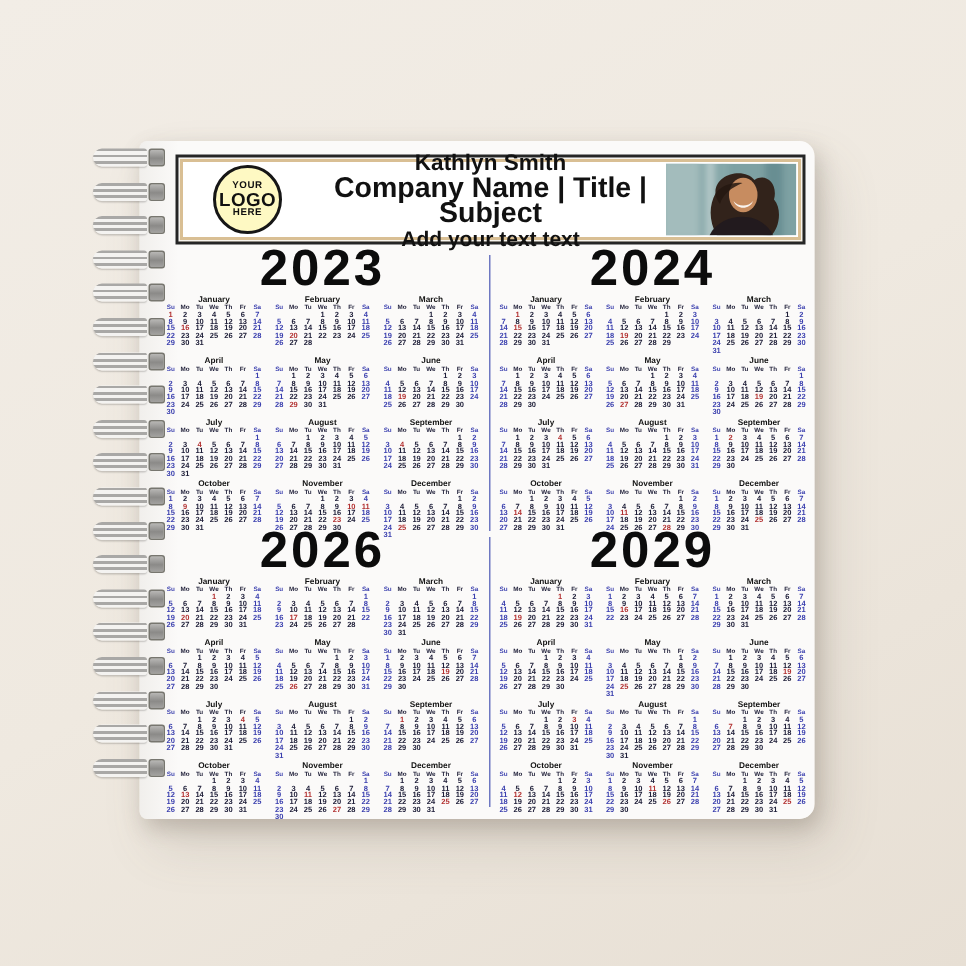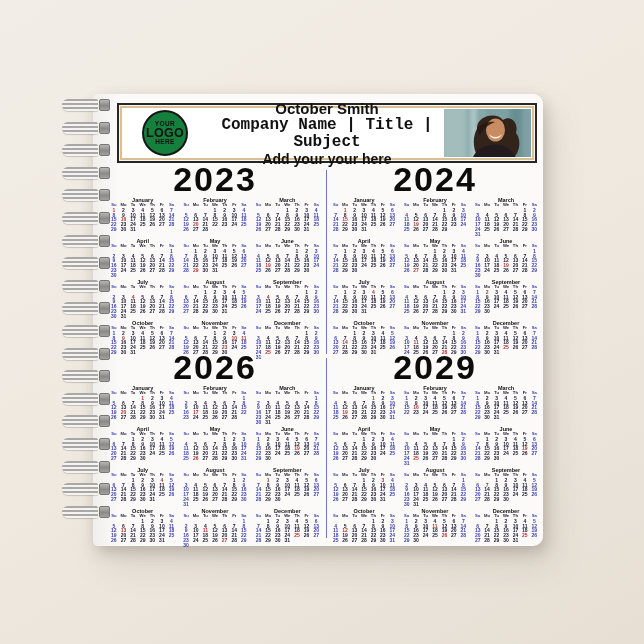--- a/index.html
+++ b/index.html
@@ -32,33 +32,33 @@
     border:1px solid #77766f;border-radius:2px;box-sizing:border-box;
   }
   
   .header{
     position:absolute;left:24px;top:9px;width:420px;height:60px;
     background:#fff;border:2px solid #262626;box-sizing:border-box;
     box-shadow:inset 0 0 0 1px #f8f5ef, inset 0 0 0 3px #d9bf94;
   }
   .logo{
     position:absolute;left:23px;top:5px;width:46px;height:46px;border-radius:50%;
-    border:2.2px solid #161616;box-sizing:border-box;background:#15803d;
+    border:2.2px solid #161616;box-sizing:border-box;background:#fef9c3;
     display:flex;flex-direction:column;align-items:center;justify-content:center;
     color:#111;
   }
   .logo .s{font-size:6.5px;font-weight:700;line-height:6.5px;letter-spacing:.4px;}
   .logo .b{font-size:12.5px;font-weight:900;line-height:12px;letter-spacing:.3px;}
   .htext{
     position:absolute;left:98px;right:98px;top:4px;bottom:4px;
     display:flex;flex-direction:column;justify-content:center;align-items:center;
     color:#111;text-align:center;
   }
   .hname{font-size:15px;font-weight:800;line-height:17px;}
-  .hco{font-size:16px;font-weight:800;line-height:17px;font-family:Liberation Mono, monospace;}
+  .hco{font-size:19px;font-weight:800;line-height:17px;}
   .htag{font-size:14px;font-weight:800;line-height:16px;}
   .photo{
     position:absolute;right:4px;top:4px;width:87px;height:48px;overflow:hidden;
   }
   .photo svg{display:block;width:100%;height:100%;}
   
   .year{position:absolute;}
   .y0{left:16px;top:70px;width:212px;}
   .y1{left:238px;top:70px;width:208px;}
   .y2{left:16px;top:258px;width:212px;}
@@ -87,23 +87,23 @@
 
   <div class="page">
 
     <div class="header">
       <div class="logo">
         <span class="s">YOUR</span>
         <span class="b">LOGO</span>
         <span class="s">HERE</span>
       </div>
       <div class="htext">
-        <div class="hname">October Smith</div>
+        <div class="hname">Kathlyn Smith</div>
         <div class="hco">Company Name | Title | Subject</div>
-        <div class="htag">Add your your here</div>
+        <div class="htag">Add your text text</div>
       </div>
       <div class="photo">
         <svg viewBox="0 0 87 48" preserveAspectRatio="none">
           <defs>
               <filter id="bl" x="-20%" y="-20%" width="140%" height="140%">
                 <feGaussianBlur stdDeviation="2.2"></feGaussianBlur>
               </filter>
             </defs>
           <rect width="87" height="48" fill="#7ea1a3"></rect>
           <g filter="url(#bl)">

